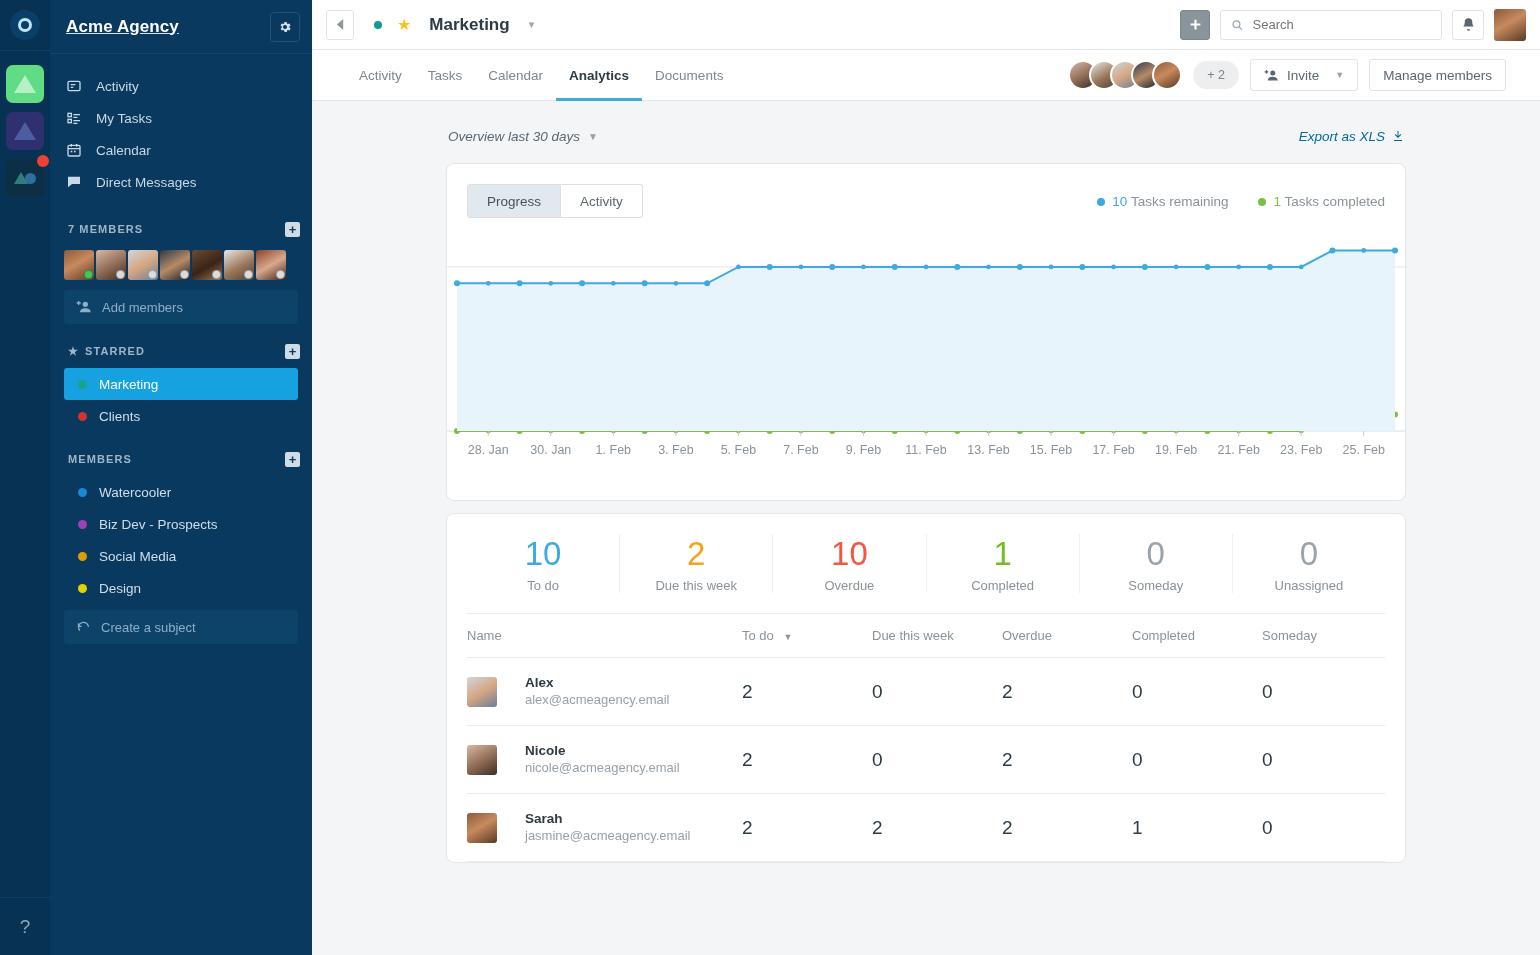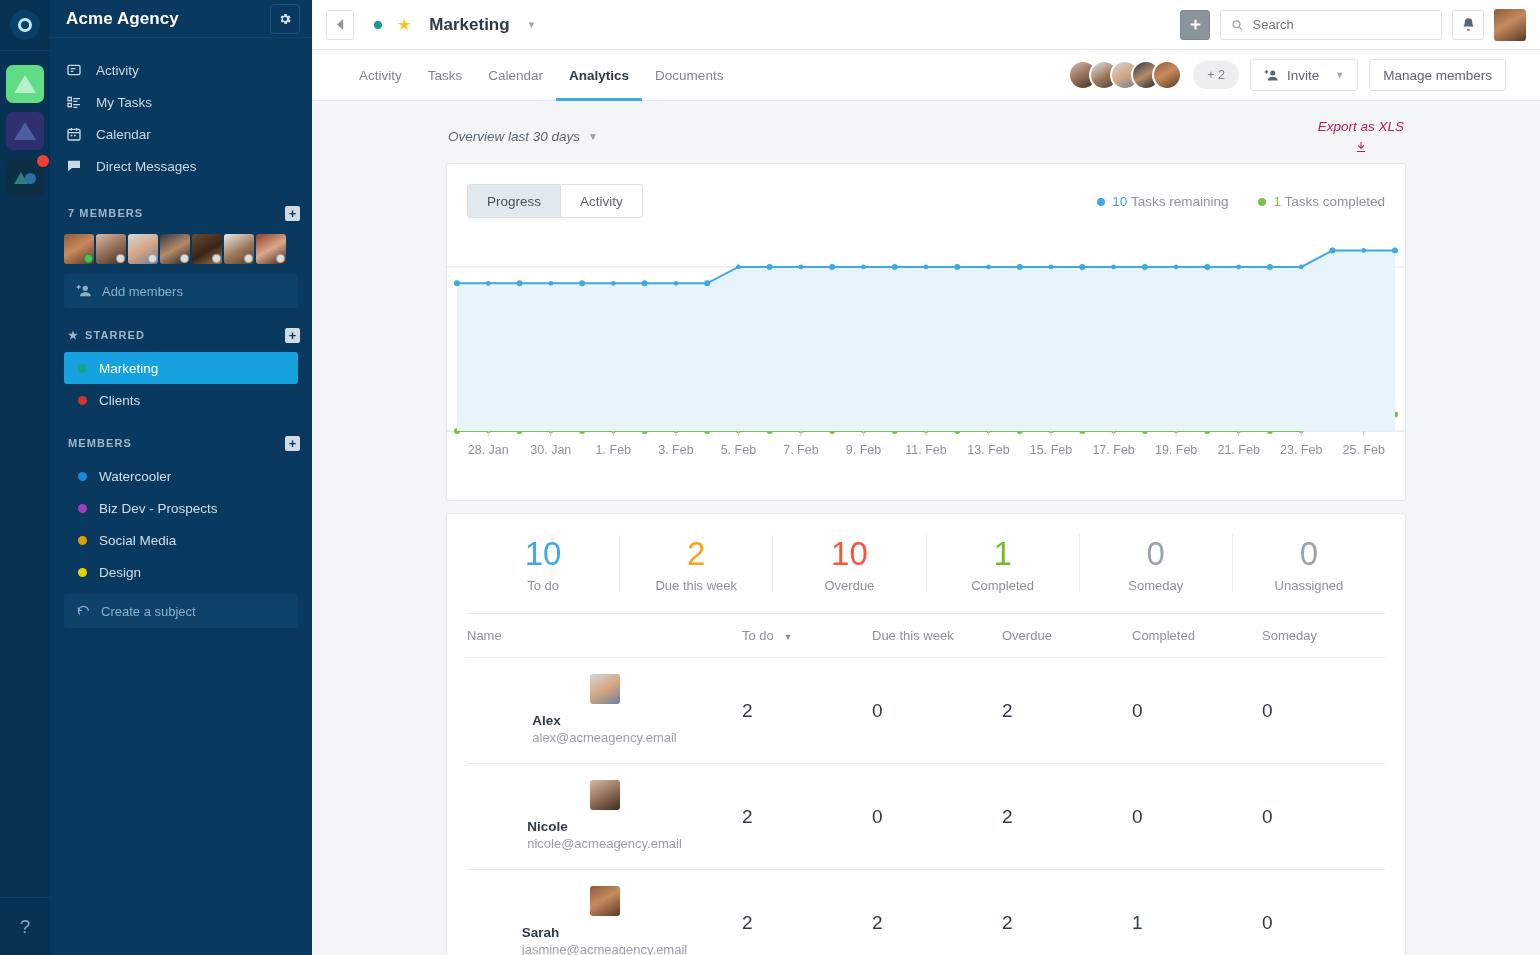--- a/index.html
+++ b/index.html
@@ -52,22 +52,23 @@
     display: flex; align-items: center; justify-content: center;
     color: #8fa9bd; font-size: 19px; border-top: 1px solid #0c3f63;
   }
 
   
   .sidebar {
     width: 262px; flex: 0 0 262px; height: 955px; background: #09395f;
     color: #d6e3ec; position: relative;
   }
   .side-head {
-    height: 38px; display: flex; align-items: center; padding: 0 12px 0 16px;
+    height: 54px; display: flex; align-items: center; padding: 0 12px 0 16px;
     border-bottom: 1px solid #0c456d;
+    text-decoration: underline;
   }
   .side-title { font-size: 17px; font-weight: bold; color: #ffffff; flex: 1; letter-spacing: .1px; }
   .gear-btn {
     width: 30px; height: 30px; border: 1px solid #1b5480; border-radius: 4px;
     display: flex; align-items: center; justify-content: center; color: #cfe0ec;
   }
   .nav { padding: 16px 0 4px 0; }
   .nav-item {
     display: flex; align-items: center; gap: 14px; height: 32px;
     padding-left: 16px; color: #c9d9e5; font-size: 13.5px;
@@ -158,23 +159,23 @@
   }
   .btn-outline {
     height: 32px; border: 1px solid #dfe3e6; border-radius: 3px; background: #fff;
     display: flex; align-items: center; gap: 8px; padding: 0 13px; color: #5b6770; font-size: 13.5px;
   }
 
   .content { flex: 1; overflow: hidden; padding: 0 0 0 0; }
   .content-inner { width: 960px; margin: 0 auto; padding-top: 20px; }
   .toolrow { display: flex; align-items: center; height: 30px; padding: 0 2px; font-style: italic; }
   .tool-left { font-size: 13.5px; color: #5b6770; display: flex; align-items: center; gap: 8px; }
-  .tool-right { margin-left: auto; font-size: 13.5px; color: #be185d; display: flex; align-items: center; gap: 7px; flex-direction: column; }
-
-  .card { background: #fff; border: 1px solid #e4e7e9; border-radius: 3px; margin-top: 12px; }
+  .tool-right { margin-left: auto; font-size: 13.5px; color: #0369a1; display: flex; align-items: center; gap: 7px; }
+
+  .card { background: #fff; border: 1px solid #e4e7e9; border-radius: 8px; margin-top: 12px; }
   .chart-card { height: 338px; padding: 20px 20px 0 20px; position: relative; }
   .seg { display: flex; }
   .seg-btn {
     height: 34px; padding: 0 19px; border: 1px solid #dbe0e3; font-size: 13.5px;
     display: flex; align-items: center; color: #5b6770; background: #fff;
   }
   .seg-btn:first-child { border-radius: 3px 0 0 3px; }
   .seg-btn:last-child { border-radius: 0 3px 3px 0; border-left: none; }
   .seg-btn.active { background: #e2e9ee; color: #45525c; }
   .legend { position: absolute; right: 20px; top: 30px; display: flex; gap: 30px; font-size: 13.5px; color: #8a939a; }
@@ -188,21 +189,21 @@
   .stat:last-child { border-right: none; }
   .stat .num { font-size: 33px; line-height: 40px; font-weight: normal; }
   .stat .lbl { font-size: 13px; color: #8a939a; margin-top: 4px; }
 
   table.members { width: 100%; border-collapse: collapse; }
   table.members th {
     text-align: left; font-size: 13px; font-weight: normal; color: #8a939a;
     padding: 14px 0 14px 0; border-bottom: 1px solid #e8eaec;
   }
   table.members td { padding: 16px 0; border-bottom: 1px solid #e8eaec; font-size: 19px; color: #2d3b45; }
-  .namecell { display: flex; align-items: center; gap: 8px; flex-direction: column; }
+  .namecell { display: flex; align-items: center; gap: 28px; }
   .namecell .av2 { width: 30px; height: 30px; border-radius: 3px; overflow: hidden; flex: 0 0 30px; }
   .nm { font-size: 13.5px; font-weight: bold; color: #2d3b45; line-height: 17px; }
   .em { font-size: 13px; color: #98a1a8; line-height: 18px; }
   .zero { color: #aab2b8; }
   .red { color: #f4573f; }
   .orange { color: #f3a417; }
   .green2 { color: #76bc21; }
   .sort-arrow { font-size: 9px; color: #8a939a; margin-left: 6px; }
 
   

